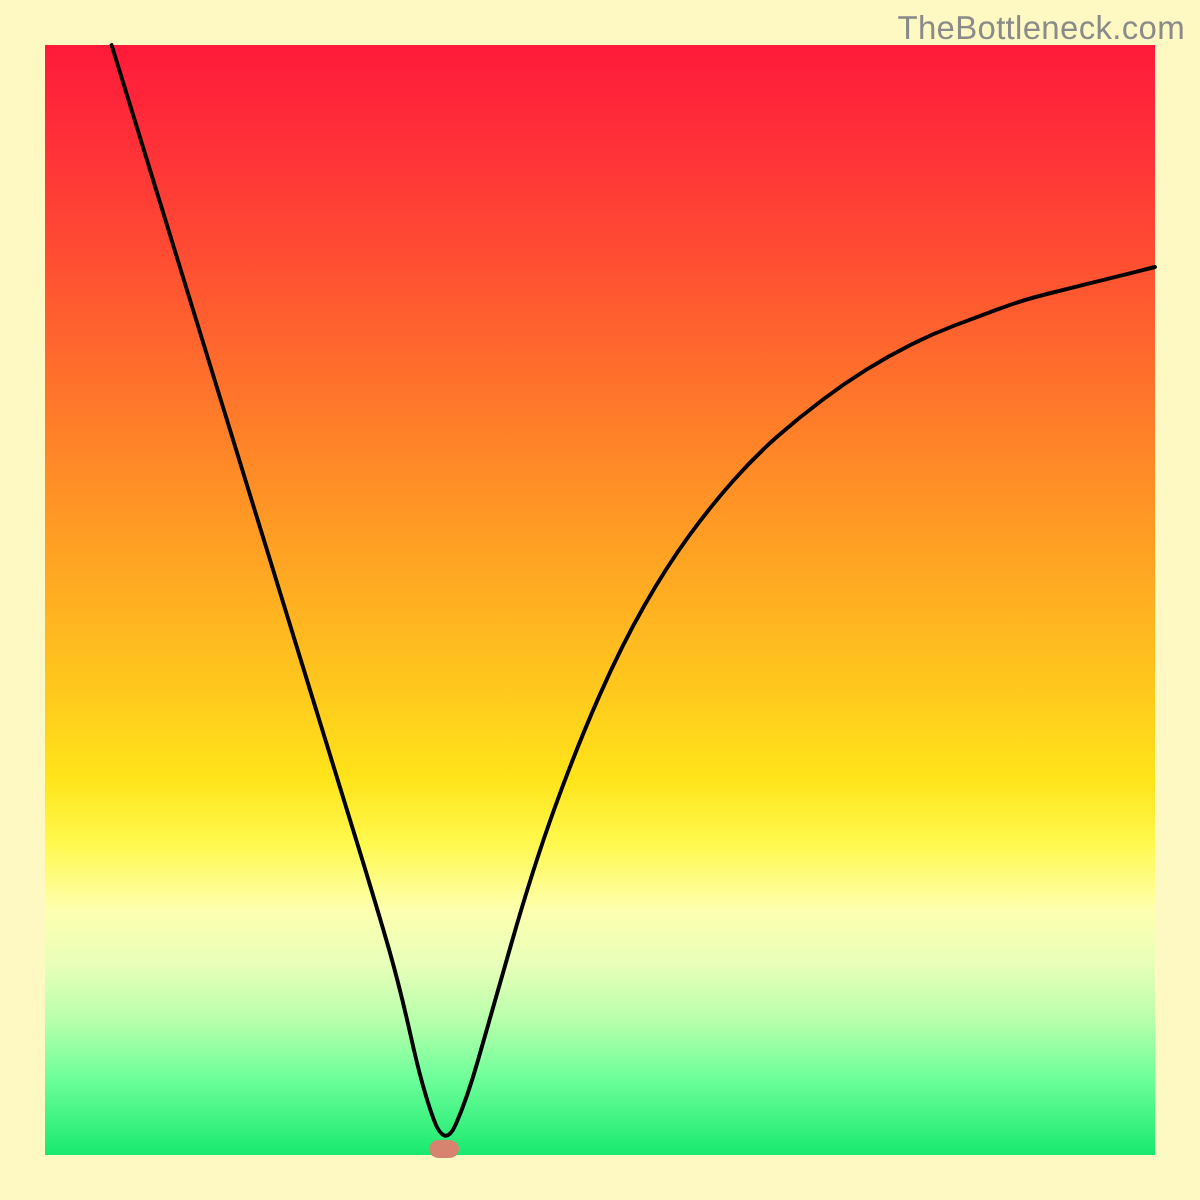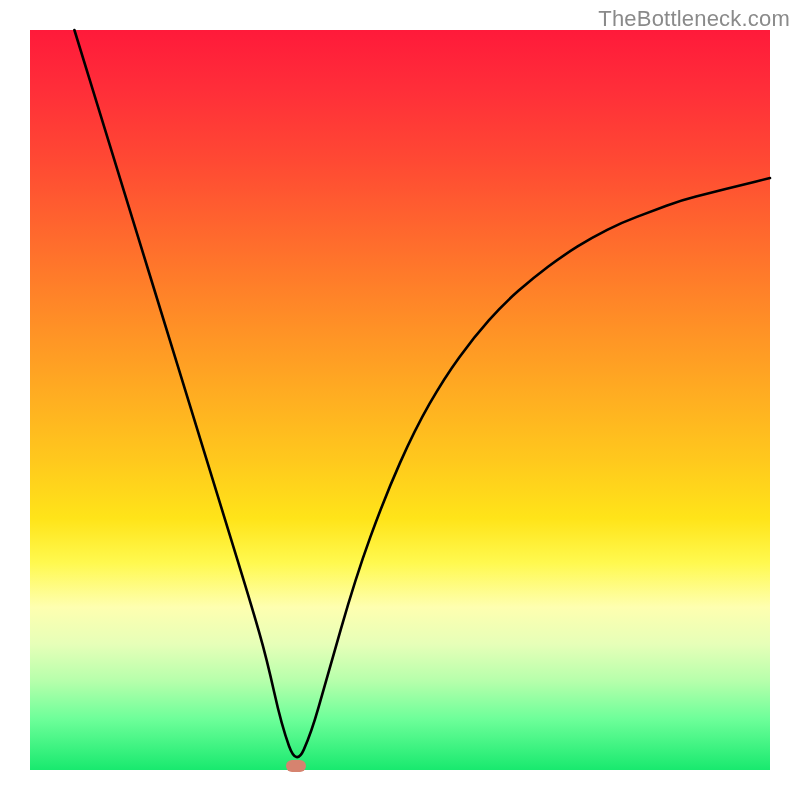--- a/index.html
+++ b/index.html
@@ -8,21 +8,21 @@
     width: 800px;
     height: 800px;
     overflow: hidden;
     background: #000;
     font-family: Arial, Helvetica, sans-serif;
   }
   .frame {
     position: relative;
     width: 800px;
     height: 800px;
-    background: #ffffff;
+    background: #fef9c3;
   }
   .plot-area {
     position: absolute;
     left: 30px;
     top: 30px;
     width: 740px;
     height: 740px;
     
     background: linear-gradient(to bottom,
       #ff1a3a 0%,

